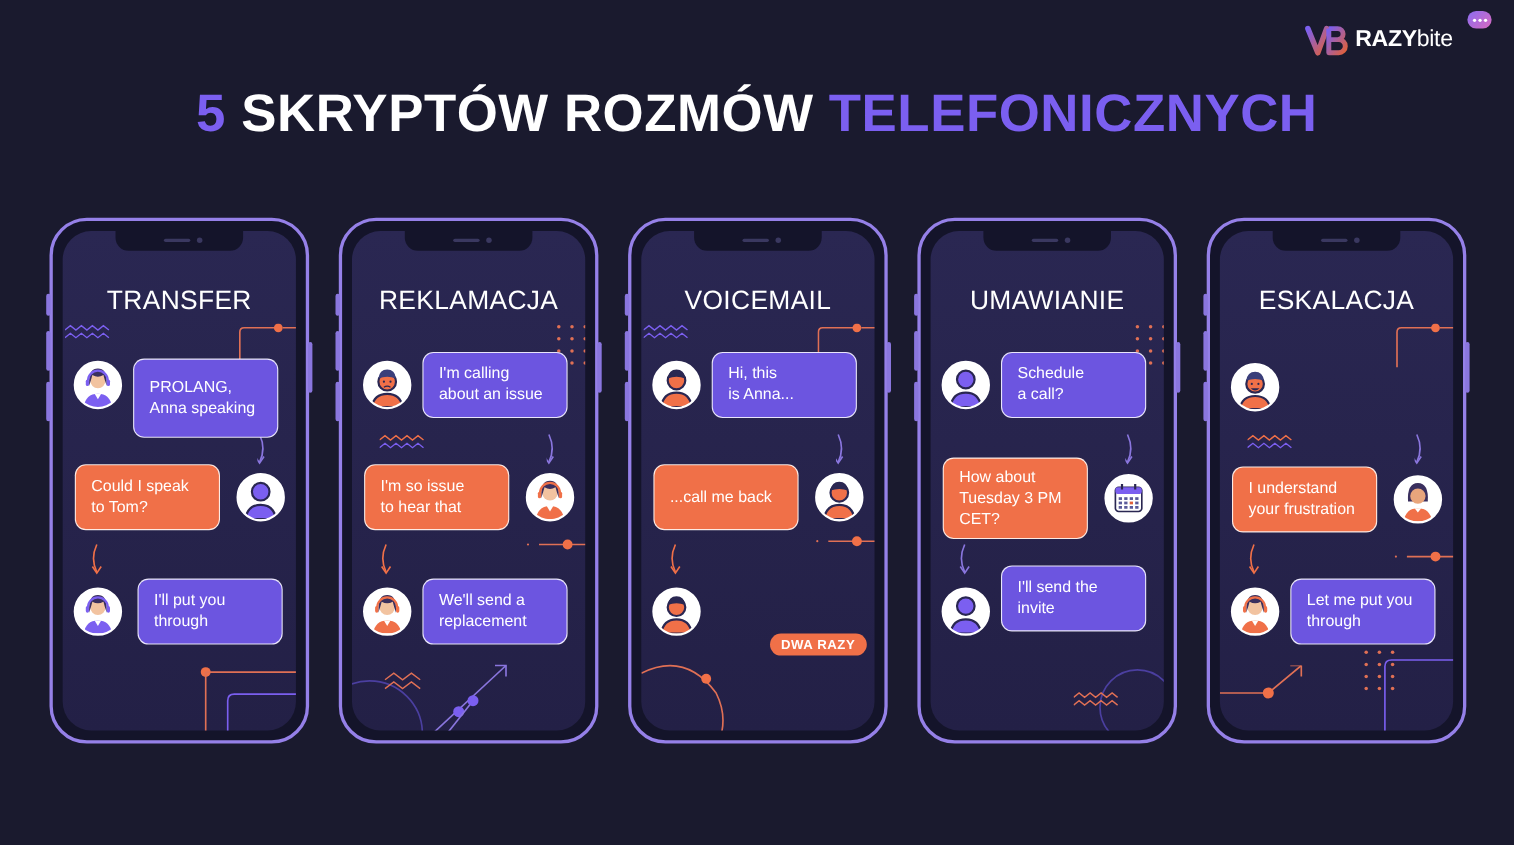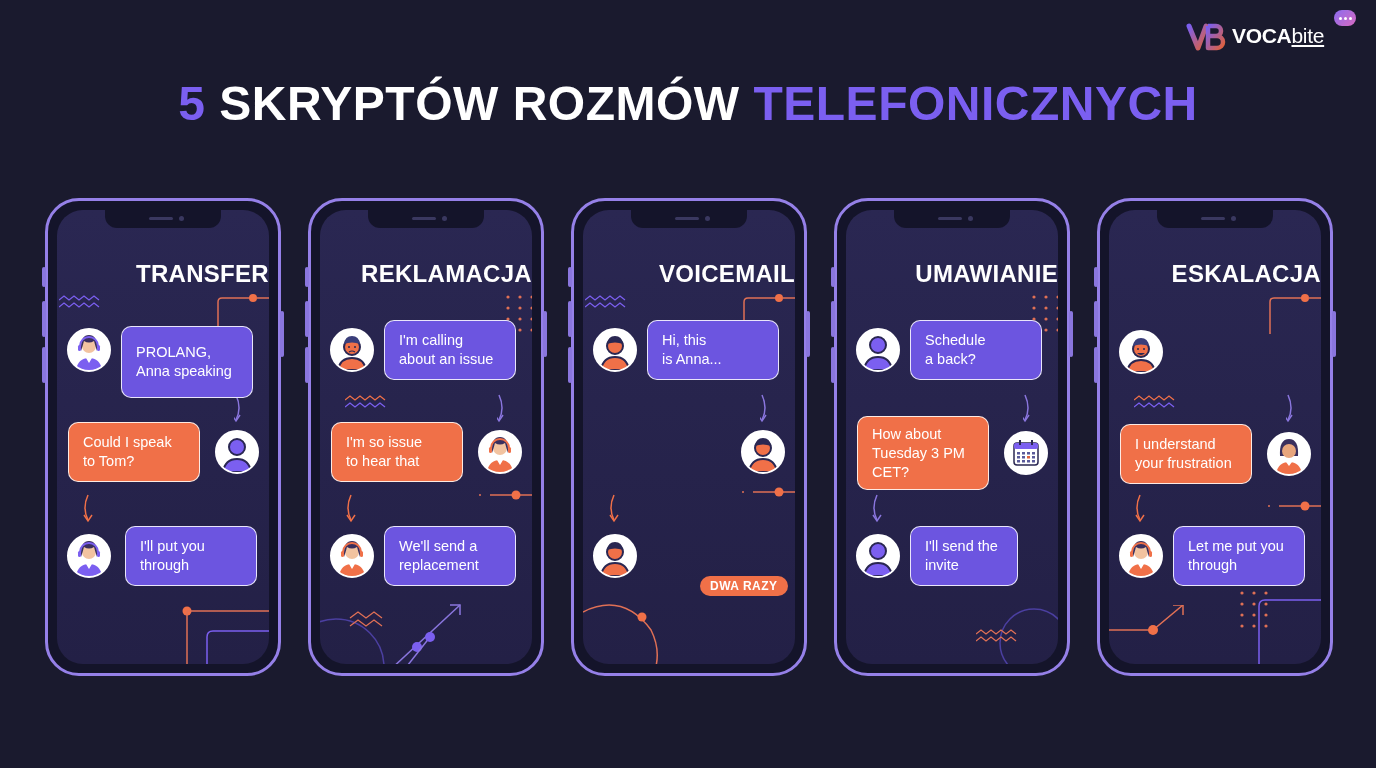--- a/index.html
+++ b/index.html
@@ -9,21 +9,21 @@
     font-family: "Liberation Sans", "DejaVu Sans", sans-serif;
     color: #fff;
     position: relative;
   }
   .logo {
     position: absolute; left: 1186px; top: 14px; height: 44px;
     display: flex; align-items: center; gap: 6px;
   }
   .logo-mark { position: relative; width: 40px; height: 36px; }
   .logo-word { font-weight: bold; font-size: 21px; letter-spacing: -0.3px; }
-  .logo-word .thin { font-weight: normal; text-decoration: underline; }
+  .logo-word .thin { font-weight: normal; }
   .logo-chat {
     position: absolute; left: 148px; top: -4px; width: 22px; height: 16px;
     background: linear-gradient(135deg,#8b6cf0,#d86ac0); border-radius: 8px;
     display: flex; align-items: center; justify-content: center; gap: 2px;
   }
   .logo-chat i { width: 3px; height: 3px; background: #fff; border-radius: 50%; display:block; }
 
   .title {
     position: absolute; top: 76px; left: 0; width: 1376px; text-align: center;
     font-size: 48px; font-weight: bold; letter-spacing: 0.5px;
@@ -40,22 +40,22 @@
     border-radius: 26px; background: linear-gradient(180deg,#2a2752 0%,#232046 100%);
     overflow: hidden;
   }
   .notch {
     position: absolute; left: 50%; top: 0; transform: translateX(-50%);
     width: 116px; height: 18px; background: #14142a; border-radius: 0 0 12px 12px;
   }
   .notch .spk { position:absolute; left:44px; top:7px; width:24px; height:3px; background:#3a3860; border-radius:2px; }
   .notch .cam { position:absolute; left:74px; top:6px; width:5px; height:5px; background:#3a3860; border-radius:50%; }
   .phone-title {
-    position: absolute; top: 50px; left: 0; right: 0; text-align: right;
-    font-size: 24px; font-weight: bold; letter-spacing: 0.3px;
+    position: absolute; top: 50px; left: 0; right: 0; text-align: center;
+    font-size: 24px; font-weight: normal; letter-spacing: 0.3px;
   }
   .bubble {
     position: absolute; border-radius: 10px; padding: 0 14px;
     font-size: 14.5px; line-height: 19px; display:flex; align-items:center;
     border: 1.5px solid rgba(255,255,255,0.85);
   }
   .bubble.purple { background: #6c55e0; }
   .bubble.orange { background: #f07048; }
   .bubble .tail { position:absolute; width:0; height:0; }
   .avatar {
@@ -77,21 +77,21 @@
       <defs>
           <linearGradient id="lg" x1="0" y1="0" x2="1" y2="1">
             <stop offset="0" stop-color="#7b5ff0"></stop>
             <stop offset="1" stop-color="#e0603a"></stop>
           </linearGradient>
         </defs>
       <path d="M3 8 L12 30 L20 8" fill="none" stroke="url(#lg)" stroke-width="5" stroke-linecap="round" stroke-linejoin="round"></path>
       <path d="M22 8 h8 a5 5 0 0 1 0 10 h-8 M22 18 h9 a6 6 0 0 1 0 12 h-9 z M22 8 v22" fill="none" stroke="url(#lg)" stroke-width="4.5" stroke-linejoin="round"></path>
     </svg>
   </div>
-  <div class="logo-word"><span>VOCA</span><span class="thin">bite</span></div>
+  <div class="logo-word"><span>RAZY</span><span class="thin">bite</span></div>
   <div class="logo-chat">
       <i></i>
       <i></i>
       <i></i>
     </div>
 </div>
 
 <div class="title">
   <span class="accent">5</span>
   <span>SKRYPTÓW ROZMÓW</span>
@@ -324,20 +324,27 @@
           <svg class="tail" style="right:14px;bottom:-13px" width="18" height="14">
             <path d="M0 0 L18 0 L16 13 Z" fill="#6c55e0"></path>
             <path d="M1 1 L16 13 L17 1" fill="none" stroke="rgba(255,255,255,0.85)" stroke-width="1.5"></path>
           </svg>
       </div>
         <div class="avatar" style="left:158px;top:220px"><svg width="40" height="40" viewBox="0 0 40 40">
             <circle cx="20" cy="16" r="8" fill="#f07048" stroke="#2a2752" stroke-width="2"></circle>
             <path d="M12 14 q1-8 8-8 q7 0 8 8 q-8-3 -16 0z" fill="#2a2752"></path>
             <path d="M6 40 q2-13 14-13 q12 0 14 13z" fill="#f07048" stroke="#2a2752" stroke-width="2"></path>
           </svg></div>
+      <div class="bubble orange" style="left:11px;width:132px;top:212px;height:60px">
+        <div><span>...call me back</span></div>
+          <svg class="tail" style="left:18px;bottom:-13px" width="18" height="14">
+            <path d="M0 0 L18 0 L2 13 Z" fill="#f07048"></path>
+            <path d="M17 1 L2 13 L1 1" fill="none" stroke="rgba(255,255,255,0.85)" stroke-width="1.5"></path>
+          </svg>
+      </div>
         <div class="avatar" style="left:10px;top:324px"><svg width="40" height="40" viewBox="0 0 40 40">
             <circle cx="20" cy="16" r="8" fill="#f07048" stroke="#2a2752" stroke-width="2"></circle>
             <path d="M12 14 q1-8 8-8 q7 0 8 8 q-8-3 -16 0z" fill="#2a2752"></path>
             <path d="M6 40 q2-13 14-13 q12 0 14 13z" fill="#f07048" stroke="#2a2752" stroke-width="2"></path>
           </svg></div>
         <div class="badge" style="left:117px;top:366px">DWA RAZY</div>
       </div>
     </div>
     <div class="phone" style="left:834px">
     <div class="side-btn" style="left:-6px;top:66px;height:20px"></div>
@@ -377,21 +384,21 @@
         </svg>
         <svg class="deco" style="left:130px;top:418px" width="42" height="16" viewBox="0 0 42 16">
           <path d="M0 6 l5 -4 l5 4 l5 -4 l5 4 l5 -4 l5 4 l5 -4 l5 4" fill="none" stroke="#e07055" stroke-width="1.3"></path>
           <path d="M0 13 l5 -4 l5 4 l5 -4 l5 4 l5 -4 l5 4 l5 -4 l5 4" fill="none" stroke="#e07055" stroke-width="1.3"></path>
         </svg>
         <div class="avatar" style="left:10px;top:118px"><svg width="40" height="40" viewBox="0 0 40 40">
             <circle cx="20" cy="15" r="8" fill="#7b5ff0" stroke="#2a2752" stroke-width="2"></circle>
             <path d="M6 40 q2-13 14-13 q12 0 14 13z" fill="#7b5ff0" stroke="#2a2752" stroke-width="2"></path>
           </svg></div>
       <div class="bubble purple" style="left:64px;width:132px;top:110px;height:60px">
-        <div><span>Schedule</span><br><span>a back?</span></div>
+        <div><span>Schedule</span><br><span>a call?</span></div>
           <svg class="tail" style="right:14px;bottom:-13px" width="18" height="14">
             <path d="M0 0 L18 0 L16 13 Z" fill="#6c55e0"></path>
             <path d="M1 1 L16 13 L17 1" fill="none" stroke="rgba(255,255,255,0.85)" stroke-width="1.5"></path>
           </svg>
       </div>
         <div class="avatar" style="left:158px;top:221px"><svg width="40" height="40" viewBox="0 0 40 40">
             <rect x="8" y="10" width="24" height="22" rx="3" fill="#fff" stroke="#2a2752" stroke-width="1.5"></rect>
             <rect x="8" y="10" width="24" height="6" rx="2" fill="#7b5ff0"></rect>
             <line x1="14" y1="7" x2="14" y2="12" stroke="#2a2752" stroke-width="2"></line>
             <line x1="26" y1="7" x2="26" y2="12" stroke="#2a2752" stroke-width="2"></line>
@@ -412,21 +419,21 @@
         <div><span>How about</span><br><span>Tuesday 3 PM</span><br><span>CET?</span></div>
           <svg class="tail" style="left:18px;bottom:-13px" width="18" height="14">
             <path d="M0 0 L18 0 L2 13 Z" fill="#f07048"></path>
             <path d="M17 1 L2 13 L1 1" fill="none" stroke="rgba(255,255,255,0.85)" stroke-width="1.5"></path>
           </svg>
       </div>
         <div class="avatar" style="left:10px;top:324px"><svg width="40" height="40" viewBox="0 0 40 40">
             <circle cx="20" cy="15" r="8" fill="#7b5ff0" stroke="#2a2752" stroke-width="2"></circle>
             <path d="M6 40 q2-13 14-13 q12 0 14 13z" fill="#7b5ff0" stroke="#2a2752" stroke-width="2"></path>
           </svg></div>
-      <div class="bubble purple" style="left:64px;width:108px;top:316px;height:60px">
+      <div class="bubble purple" style="left:64px;width:132px;top:304px;height:60px">
         <div><span>I'll send the</span><br><span>invite</span></div>
           <svg class="tail" style="right:14px;top:-13px" width="18" height="14">
             <path d="M0 14 L18 14 L16 0 Z" fill="#6c55e0"></path>
             <path d="M1 13 L16 1 L17 13" fill="none" stroke="rgba(255,255,255,0.85)" stroke-width="1.5"></path>
           </svg>
       </div>
       </div>
     </div>
     <div class="phone" style="left:1097px">
     <div class="side-btn" style="left:-6px;top:66px;height:20px"></div>

